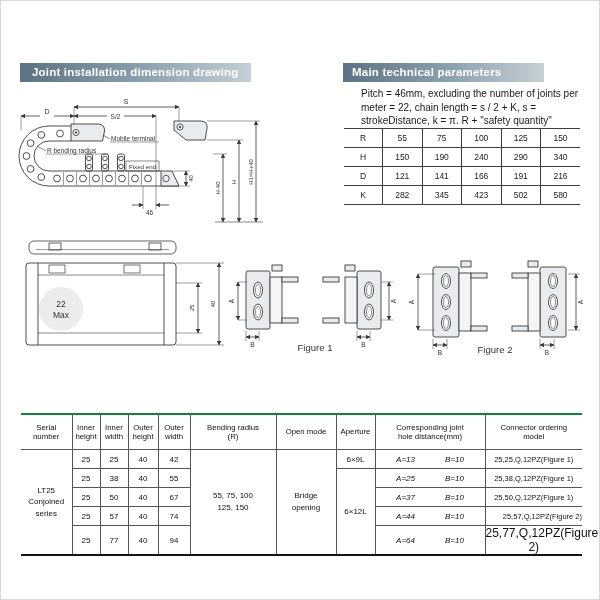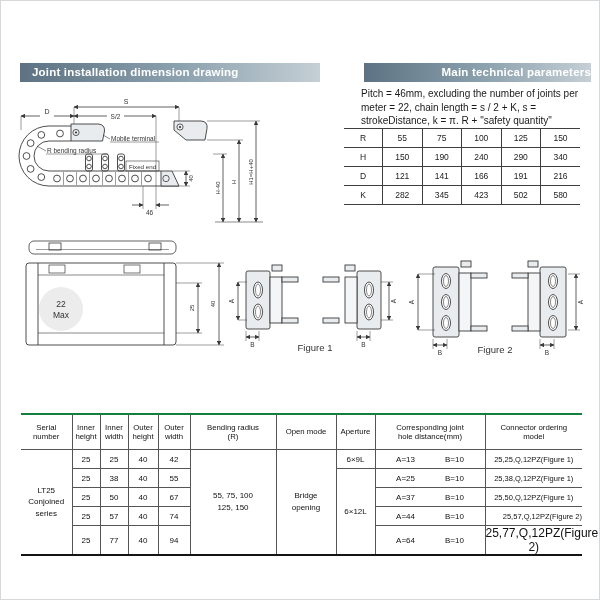--- a/index.html
+++ b/index.html
@@ -7,22 +7,22 @@
     position:relative;width:600px;height:600px;background:#ffffff;
     font-family:"Liberation Sans",sans-serif;color:#222;
     box-sizing:border-box;border:1px solid #d5d8da;overflow:hidden;
   }
   .hdr{
     position:absolute;height:19px;line-height:19px;
     background:linear-gradient(90deg,#5d7282 0%,#8ea3b0 55%,#c5cfd5 100%);
     color:#fff;font-weight:bold;font-size:11.5px;letter-spacing:.2px;
     padding-left:9px;box-sizing:border-box;
   }
-  .hdr-left{left:19px;top:62px;width:300px;padding-left:12px;}
-  .hdr-right{left:363px;top:62px;width:227px;text-align:right;}
+  .hdr-left{left:19px;top:62px;width:231px;padding-left:12px;}
+  .hdr-right{left:342px;top:62px;width:201px;}
   .hdr-bottom{left:18px;top:388px;width:560px;}
   .note{
     position:absolute;left:344px;top:86px;width:242px;
     font-size:10px;line-height:1.35;color:#1a1a1a;margin-left:16px;
   }
   table{border-collapse:collapse;table-layout:fixed;}
   
   .rhdk{position:absolute;left:343px;top:127px;width:236px;
         border-top:1.5px solid #222;border-bottom:1.5px solid #222;}
   .rhdk th,.rhdk td{border:1px solid #3e3e3e;font-size:8.5px;font-weight:normal;
@@ -31,21 +31,21 @@
   .rhdk tr>*:last-child{border-right:none;}
   
   .tech{position:absolute;left:20px;top:412px;width:561px;
         border-top:2px solid #15803d;border-bottom:2px solid #141414;}
   .tech th,.tech td{border:1px solid #555;padding:0;text-align:center;vertical-align:middle;}
   .tech th{font-size:7.8px;font-weight:normal;height:34px;line-height:1.2;color:#111;}
   .tech td{font-size:8px;height:18px;color:#111;}
   .tech tr>*:first-child{border-left:none;}
   .tech tr>*:last-child{border-right:none;}
   .pre{white-space:pre-line;line-height:1.45;}
-  .pair{display:flex;justify-content:center;gap:30px;}
+  .pair{display:flex;justify-content:center;gap:30px;font-style:italic;}
   .joint-svg{position:absolute;left:12px;top:93px;width:320px;height:135px;}
   .views-svg{position:absolute;left:15px;top:232px;width:575px;height:128px;}
   svg text{font-family:"Liberation Sans",sans-serif;fill:#333;}
 </style>
 </head>
 <body>
 
 <div class="page">
 
   <div class="hdr hdr-left">Joint installation dimension drawing</div>

